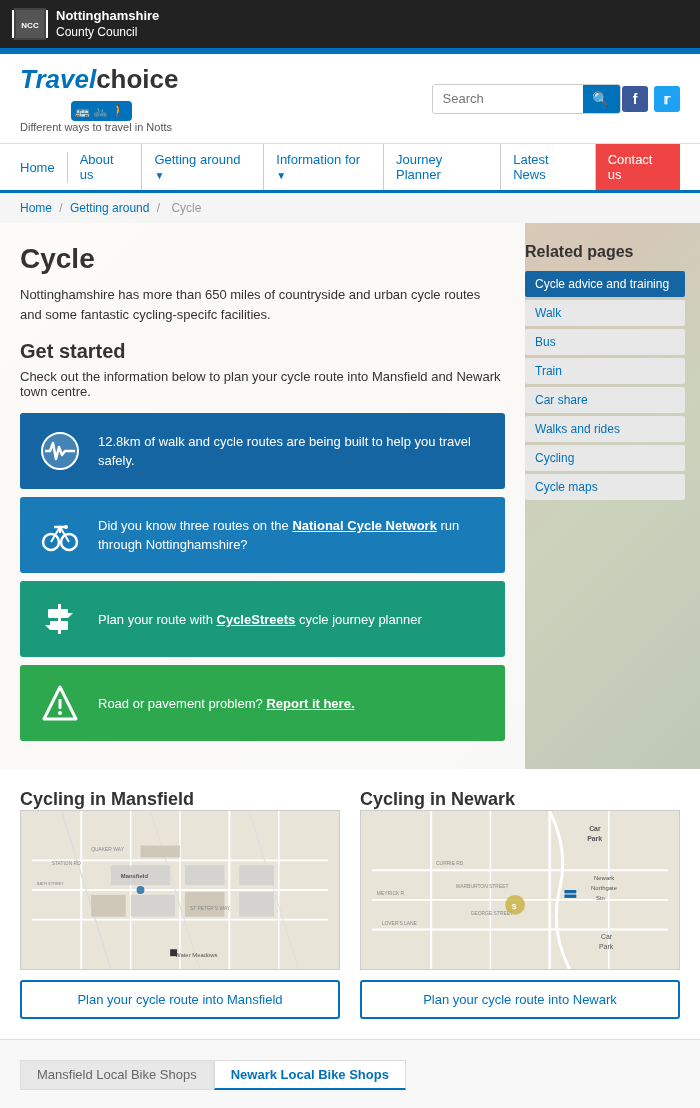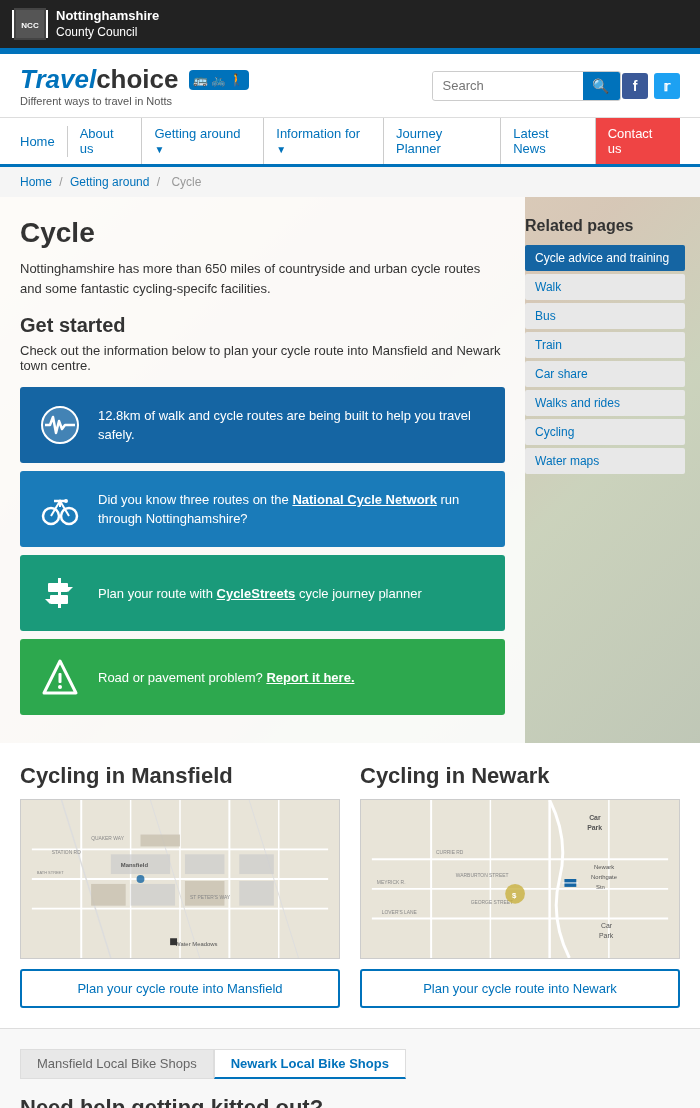--- a/index.html
+++ b/index.html
@@ -75,21 +75,21 @@
     .sidebar-title { font-size: 16px; font-weight: bold; color: #333; margin-bottom: 10px; }
     .sidebar-links { list-style: none; }
     .sidebar-links li { margin-bottom: 3px; }
     .sidebar-links li a { display: block; padding: 6px 10px; background: #e8e8e8; color: #0072bb; font-size: 12px; text-decoration: none; border-radius: 2px; }
     .sidebar-links li.active a { background: #1565a3; color: #fff; }
 
     
     .map-section { background: #fff; padding: 20px; }
     .map-grid { display: flex; gap: 20px; }
     .map-item { flex: 1; }
-    .map-item h3 { font-size: 22px; color: #333; margin-bottom: 10px; font-weight: bold; }
+    .map-item h3 { font-size: 18px; color: #333; font-weight: bold; }
     .map-img { width: 100%; height: 160px; background: #e8e4d8; border: 1px solid #ccc; margin-bottom: 10px; overflow: hidden; position: relative; }
     .map-img svg { width: 100%; height: 100%; }
     .map-btn { display: block; width: 100%; padding: 10px; border: 2px solid #0072bb; background: #fff; color: #0072bb; font-size: 13px; text-align: center; cursor: pointer; border-radius: 3px; text-decoration: none; }
 
     
     .bike-shops { background: #f8f8f8; padding: 20px; border-top: 1px solid #ddd; }
     .shop-tabs { display: flex; gap: 0; margin-bottom: 16px; }
     .shop-tab { padding: 6px 16px; font-size: 13px; cursor: pointer; border: 1px solid #ddd; background: #e8e8e8; color: #666; }
     .shop-tab.active { background: #fff; color: #0072bb; border-bottom: 2px solid #0072bb; font-weight: bold; }
     .bike-shops h2 { font-size: 22px; color: #333; margin-bottom: 8px; font-weight: bold; }
@@ -110,21 +110,21 @@
       <strong>Nottinghamshire</strong>
       <span>County Council</span>
     </div>
   </div>
 </div>
 
 <div class="accent-bar"></div>
 
 <div class="main-header">
   <div class="logo-area">
-    <div style="display:flex;align-items:center;gap:6px;">
+    <div style="display:flex;align-items:center;gap:6px;flex-direction:column;">
       <span class="logo-travel">
         <span class="travel" style="color:#0072bb;font-style:italic;">Travel</span><span class="choice">choice</span>
       </span>
       <div class="logo-icons">
         <span style="color:#fff;font-size:12px;">🚌</span>
         <span style="color:#fff;font-size:12px;">🚲</span>
         <span style="color:#fff;font-size:12px;">🚶</span>
       </div>
     </div>
     <div class="logo-subtitle">Different ways to travel in Notts</div>
@@ -260,21 +260,21 @@
       <li>
         <a href="#">Car share</a>
       </li>
       <li>
         <a href="#">Walks and rides</a>
       </li>
       <li>
         <a href="#">Cycling</a>
       </li>
       <li>
-        <a href="#">Water maps</a>
+        <a href="#">Cycle maps</a>
       </li>
     </ul>
   </div>
 </div>
 
 <div class="map-section">
   <div class="map-grid">
 
     <div class="map-item">
       <h3>Cycling in Mansfield</h3>

